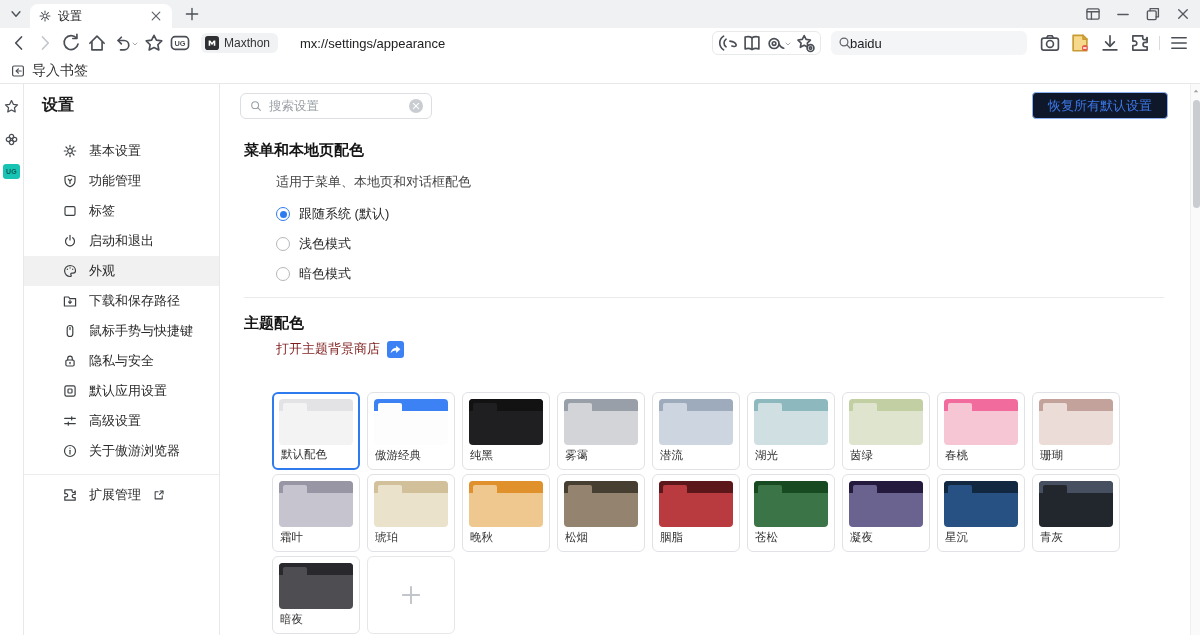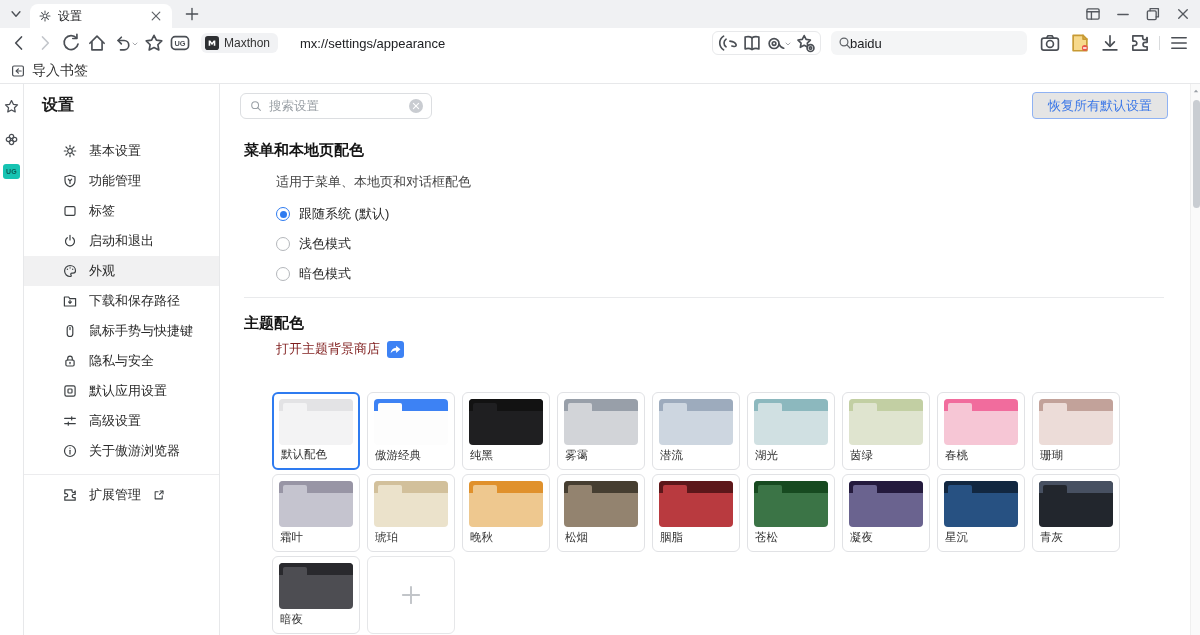--- a/index.html
+++ b/index.html
@@ -61,21 +61,21 @@
   .sb-footer .lbl { font-size:13px; color:#2a2a2a; }
   .sb-footer .ext { width:14px; height:14px; color:#3c4043; display:flex; }
 
   
   .main { position:absolute; left:220px; top:84px; width:970px; height:551px; background:#fff; }
   .m-search { position:absolute; left:20px; top:9px; width:192px; height:26px; border:1px solid #dcdee1; border-radius:6px; display:flex; align-items:center; padding:0 8px; gap:6px; background:#fff; }
   .m-search .ic { color:#9aa0a6; width:14px; height:14px; display:flex; }
   .m-search input { border:0; outline:none; flex:1; font-size:12.5px; color:#333; font-family:inherit; background:transparent; min-width:0; }
   .m-search input::placeholder { color:#9aa0a6; }
   .m-search .clr { width:14px; height:14px; border-radius:50%; background:#c9ccd1; color:#fff; display:flex; align-items:center; justify-content:center; }
-  .restore-btn { position:absolute; right:22px; top:8px; height:27px; padding:0 15px; background:#e5e5e5; border:1px solid #8fb2f3; border-radius:4px; color:#3c78e7; font-size:13px; display:flex; align-items:center; font-family:inherit; }
+  .restore-btn { position:absolute; right:22px; top:8px; height:27px; padding:0 15px; background:#0f172a; border:1px solid #8fb2f3; border-radius:4px; color:#3c78e7; font-size:13px; display:flex; align-items:center; font-family:inherit; }
 
   .sec-title { position:absolute; left:24px; font-size:15px; font-weight:700; color:#141414; }
   .sec-sub { position:absolute; left:56px; font-size:13px; color:#454545; }
   .radio-list { position:absolute; left:56px; top:115px; }
   .radio-row { height:30px; display:flex; align-items:center; gap:9px; }
   .rdot { width:14px; height:14px; border-radius:50%; border:1.5px solid #b4b7bb; background:#fff; position:relative; flex:0 0 auto; }
   .rdot.sel { border-color:#2e7bf0; }
   .rdot.sel::after { content:""; position:absolute; left:2.5px; top:2.5px; width:7px; height:7px; border-radius:50%; background:#2e7bf0; }
   .radio-row .lbl { font-size:13px; color:#2a2a2a; }
   .hdiv { position:absolute; left:24px; top:213px; width:920px; height:1px; background:#e9eaec; }

